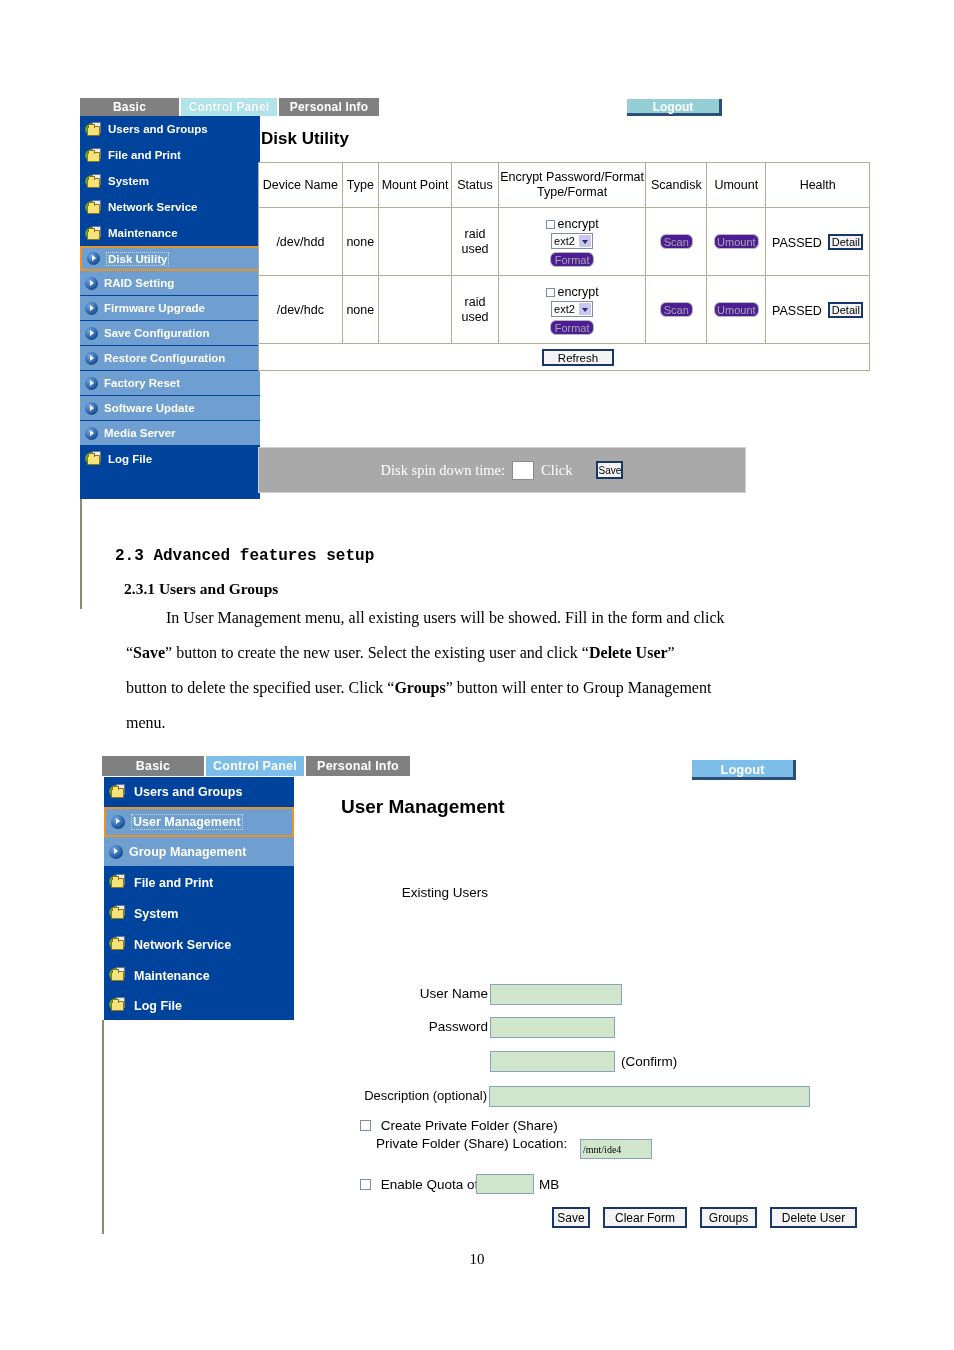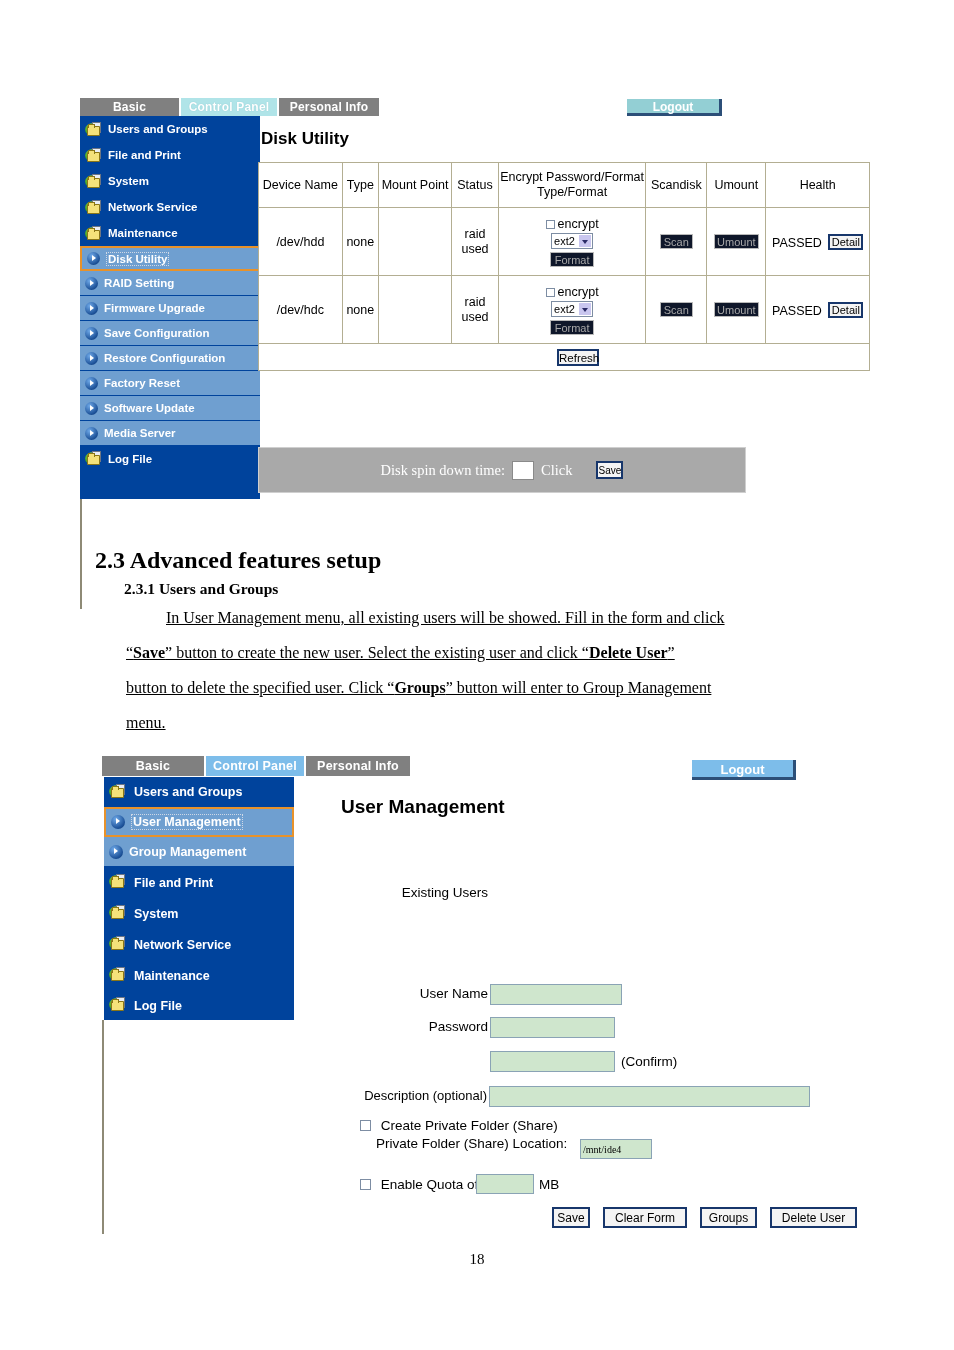--- a/index.html
+++ b/index.html
@@ -76,21 +76,21 @@
   
   table.dt{border-collapse:collapse;font-family:"Liberation Sans", sans-serif;background:#fff;}
   table.dt td,table.dt th{
     border:1px solid #b3ae92;font-weight:normal;color:#000;text-align:center;vertical-align:middle;
   }
   .btn{
     font-family:"Liberation Sans", sans-serif;
     background:#f0f0f0;border:1px solid #6a6a6a;color:#000;
     display:inline-block;text-align:center;box-sizing:border-box;
   }
-  .btn.dis{color:#a8a8a8;border-color:#b9b9b9;background:#0f172a;}
+  .btn.dis{color:#a8a8a8;border-color:#b9b9b9;background:#4c1d95;border-radius:6px;}
   .btn.hi{border:2px solid #17366b;background:#f4f4f4;}
   .cb{display:inline-block;width:9px;height:9px;border:1px solid #7d8da3;background:#fff;vertical-align:-1px;box-sizing:border-box;}
   .sel-ctl{
     display:inline-block;border:1px solid #7d8da3;background:#ffffff;
     font-family:"Liberation Sans", sans-serif;box-sizing:border-box;position:relative;text-align:left;
   }
   .sel-ctl .arw{position:absolute;right:1px;top:1px;bottom:1px;width:12px;background:#c9c6ef;}
   .sel-ctl .arw:after{content:"";position:absolute;left:3px;top:5px;border-top:4px solid #2a2a66;border-left:3px solid transparent;border-right:3px solid transparent;}
   .sel-ctl .txt{padding-left:2px;text-align:right;}
 
@@ -101,23 +101,23 @@
   
   .gin{background:#cfe6cd;border:1px solid #8aa3b5;box-sizing:border-box;display:inline-block;}
   .lbl{font-family:"Liberation Sans", sans-serif;color:#000;text-align:right;}
   .lblL{font-family:"Liberation Sans", sans-serif;color:#000;text-align:left;}
   .listbox{background:#cfe6cd;border:1px solid #8aa3b5;box-sizing:border-box;
     font-family:"Liberation Serif", serif;color:#000;overflow:hidden;
     box-shadow:inset 0 2px 0 #9fb5a2;}
   .listbox div{padding-left:3px;line-height:13px;white-space:nowrap;}
 
   
-  .h2{font-family:Liberation Serif, serif;font-weight:bold;font-size:24px;color:#000;}
+  .h2{font-family:Liberation Mono, monospace;font-weight:bold;font-size:16px;color:#000;margin-left:20px;}
   .h3{font-family:"Liberation Serif", serif;font-weight:bold;font-size:15.5px;color:#000;}
-  .body-p{font-family:"Liberation Serif", serif;font-size:16px;color:#000;line-height:35px;text-decoration:underline;}
+  .body-p{font-family:"Liberation Serif", serif;font-size:16px;color:#000;line-height:35px;}
   .body-p b{font-weight:bold;}
   .pagenum{font-family:"Liberation Serif", serif;font-size:15px;color:#000;text-align:center;}
   .vline{position:absolute;background:#8e8a76;}
 </style>
 </head>
 <body>
 
 <div class="page">
 
   <div class="nas" style="left:80px;top:97px;width:792px;height:415px;">
@@ -292,21 +292,21 @@
           <span class="btn dis" style="width:45px;height:15px;line-height:14px;font-size:11px;">Umount</span>
         </td>
         <td style="white-space:nowrap;">
           <span>PASSED</span>
           <span class="btn hi" style="width:35px;height:16px;line-height:13px;font-size:11px;margin-left:3px;vertical-align:1px;">Detail</span>
         </td>
       </tr>
 
       <tr>
         <td colspan="8" style="height:24px;">
-          <span class="btn hi" style="width:42px;height:17px;line-height:14px;font-size:11.5px;margin-left:28px;">Refresh</span>
+          <span class="btn hi" style="width:72px;height:17px;line-height:14px;font-size:11.5px;margin-left:28px;">Refresh</span>
         </td>
       </tr>
     </tbody>
       </table>
 
     <div class="greybar" style="position:absolute;left:178px;top:350px;width:488px;height:46px;font-size:14.5px;">
       <span>Disk spin down time:</span>
       <span class="spin-input" style="width:22px;height:19px;margin:0 7px;"></span>
       <span>Click</span>
       <span class="btn hi" style="width:27px;height:18px;line-height:15px;font-size:10px;margin-left:24px;color:#000;font-family:'Liberation Sans',sans-serif;">Save</span>
@@ -432,15 +432,15 @@
     <div class="lblL" style="position:absolute;left:437px;top:420px;font-size:13.5px;">MB</div>
 
     <div style="position:absolute;left:450px;top:450px;white-space:nowrap;">
       <span class="btn hi" style="width:38px;height:21px;line-height:18px;font-size:12px;">Save</span>
       <span class="btn hi" style="width:84px;height:21px;line-height:18px;font-size:12px;margin-left:9px;">Clear Form</span>
       <span class="btn hi" style="width:57px;height:21px;line-height:18px;font-size:12px;margin-left:9px;">Groups</span>
       <span class="btn hi" style="width:87px;height:21px;line-height:18px;font-size:12px;margin-left:9px;">Delete User</span>
     </div>
   </div>
 
-  <div class="pagenum" style="position:absolute;left:0;top:1251px;width:954px;">18</div>
+  <div class="pagenum" style="position:absolute;left:0;top:1251px;width:954px;">10</div>
 
 </div>
 
 </body></html>

